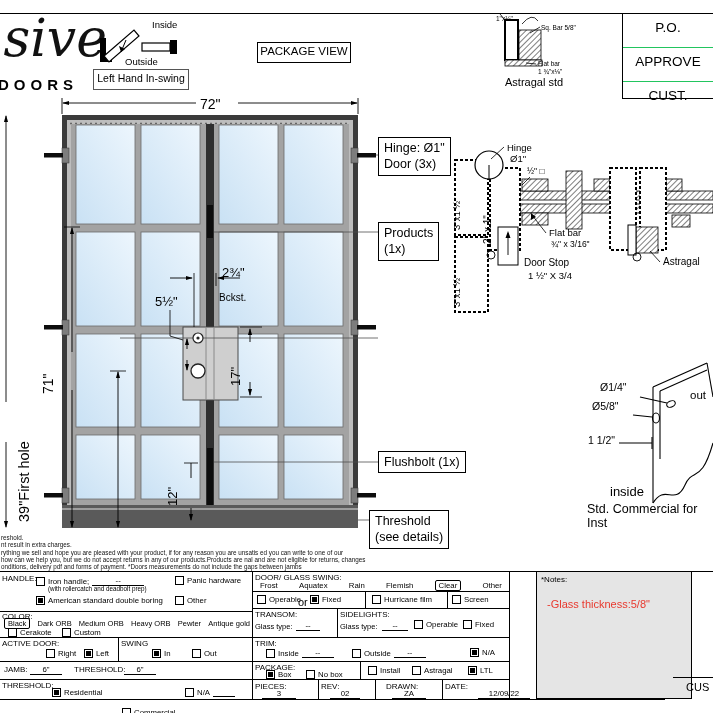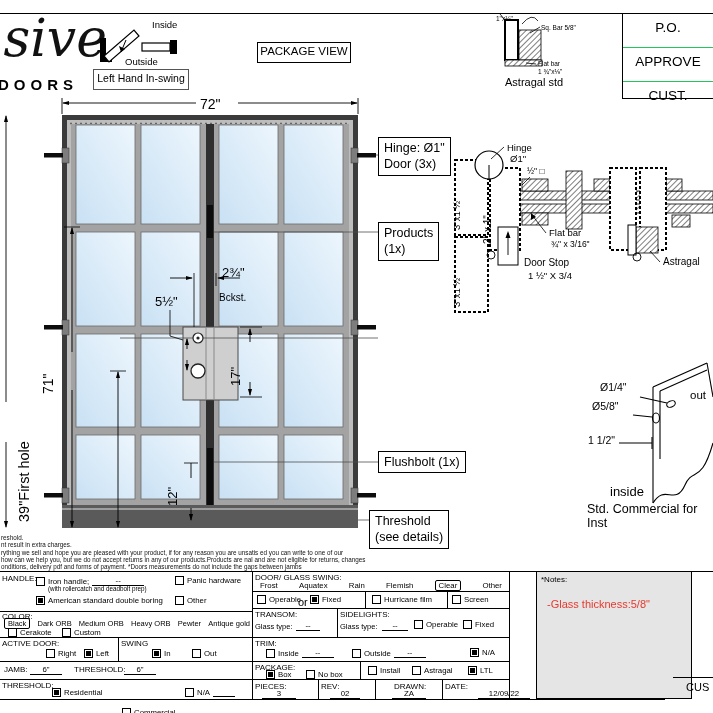--- a/index.html
+++ b/index.html
@@ -471,21 +471,21 @@
   </div>
   <div class="opt" style="left:468px;top:666px">
     <span class="cb checked"></span>
     <span>LTL</span>
   </div>
 
   <div class="flabel" style="left:255px;top:682px">PIECES:</div>
   <span class="uval abs" style="left:262px;top:689px;width:34px">3</span>
   <div class="flabel" style="left:321px;top:682px">REV:</div>
   <span class="uval abs" style="left:330px;top:689px;width:30px">02</span>
-  <div class="flabel" style="left:394px;top:682px">DRAWN:</div>
+  <div class="flabel" style="left:386px;top:682px">DRAWN:</div>
   <span class="uval abs" style="left:392px;top:689px;width:34px">ZA</span>
   <div class="flabel" style="left:445px;top:682px">DATE:</div>
   <span class="uval abs" style="left:478px;top:689px;width:52px">12/09/22</span>
 
   <div class="abs" style="left:536px;top:571px;width:156px;height:128px;border:1px solid #000;background:#e5e5e5;box-sizing:border-box">
     <div style="font-size:8px;margin:3px 0 0 4px">*Notes:</div>
     <div style="font-size:11px;color:#e8392e;margin:14px 0 0 10px">-Glass thickness:5/8"</div>
   </div>
 
   <div class="hl" style="left:673px;top:677px;width:40px"></div>

